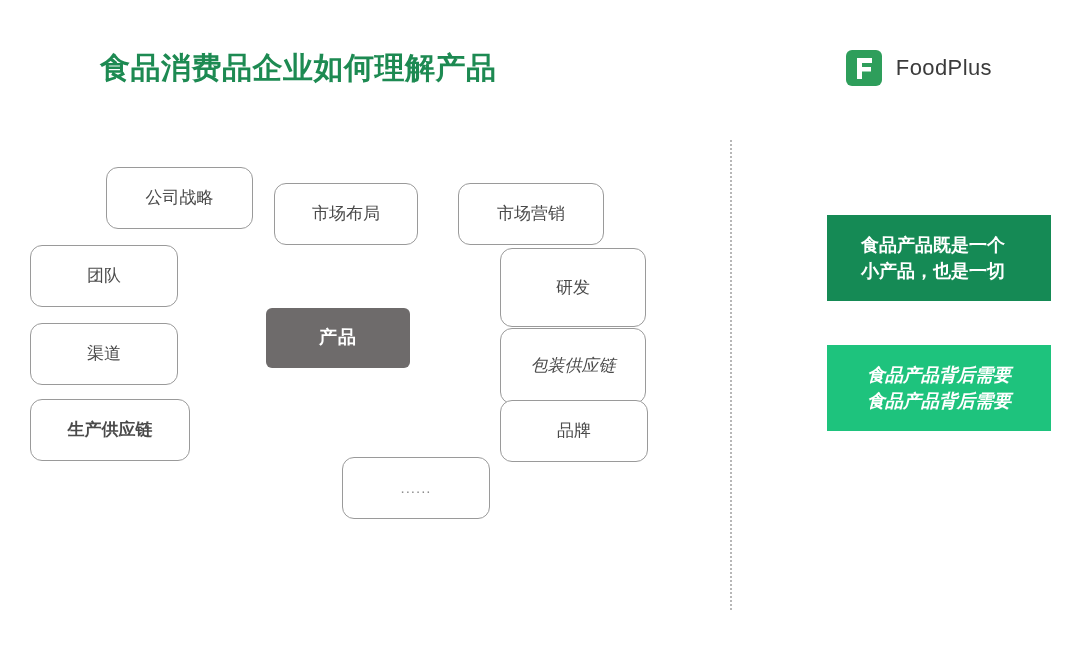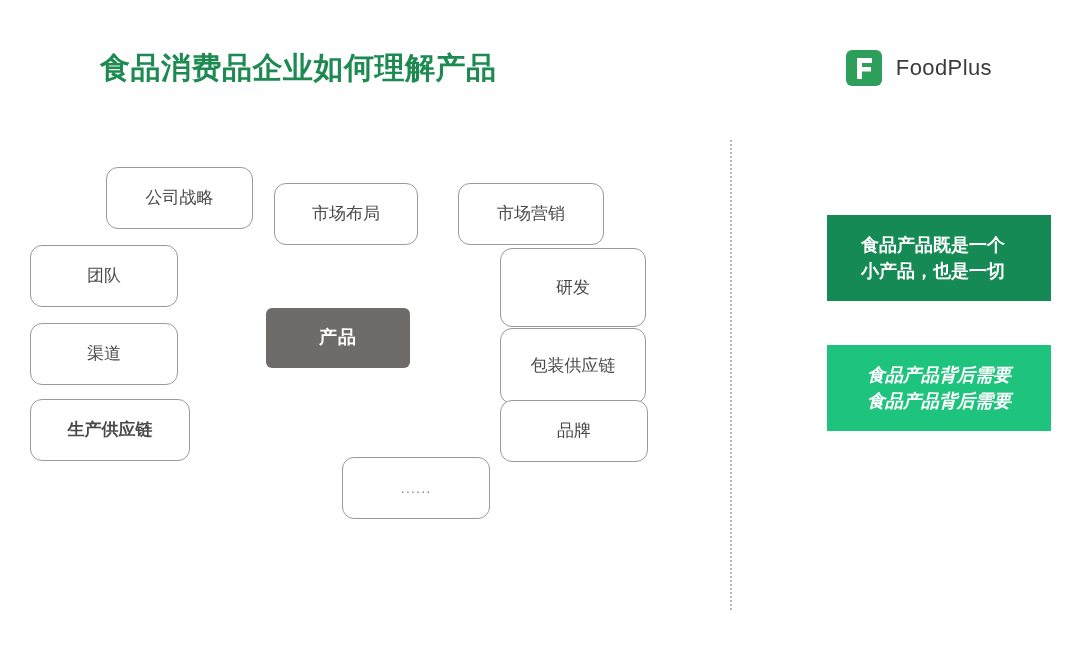--- a/index.html
+++ b/index.html
@@ -161,21 +161,21 @@
     <div class="node" style="left:458px; top:167px; width:146px; height:62px;margin-top:16px;">市场营销</div>
 
     <div class="node" style="left:30px; top:245px; width:148px; height:62px;">团队</div>
 
     <div class="node" style="left:30px; top:323px; width:148px; height:62px;">渠道</div>
 
     <div class="node" style="left:30px; top:399px; width:160px; height:62px;font-weight:bold;">生产供应链</div>
 
     <div class="node" style="left:500px; top:248px; width:146px; height:79px;">研发</div>
 
-    <div class="node" style="left:500px; top:328px; width:146px; height:76px;">包装供应链</div>
+    <div class="node" style="left:500px; top:328px; width:146px; height:76px;font-style:italic;">包装供应链</div>
 
     <div class="node" style="left:500px; top:400px; width:148px; height:62px;">品牌</div>
 
 
     <div class="node ellipsis" style="left:342px; top:457px; width:148px; height:62px;">......</div>
 
     <div class="node center" style="left:266px; top:308px; width:144px; height:60px;">产品</div>
   </div>
 
   <div class="divider"></div>

